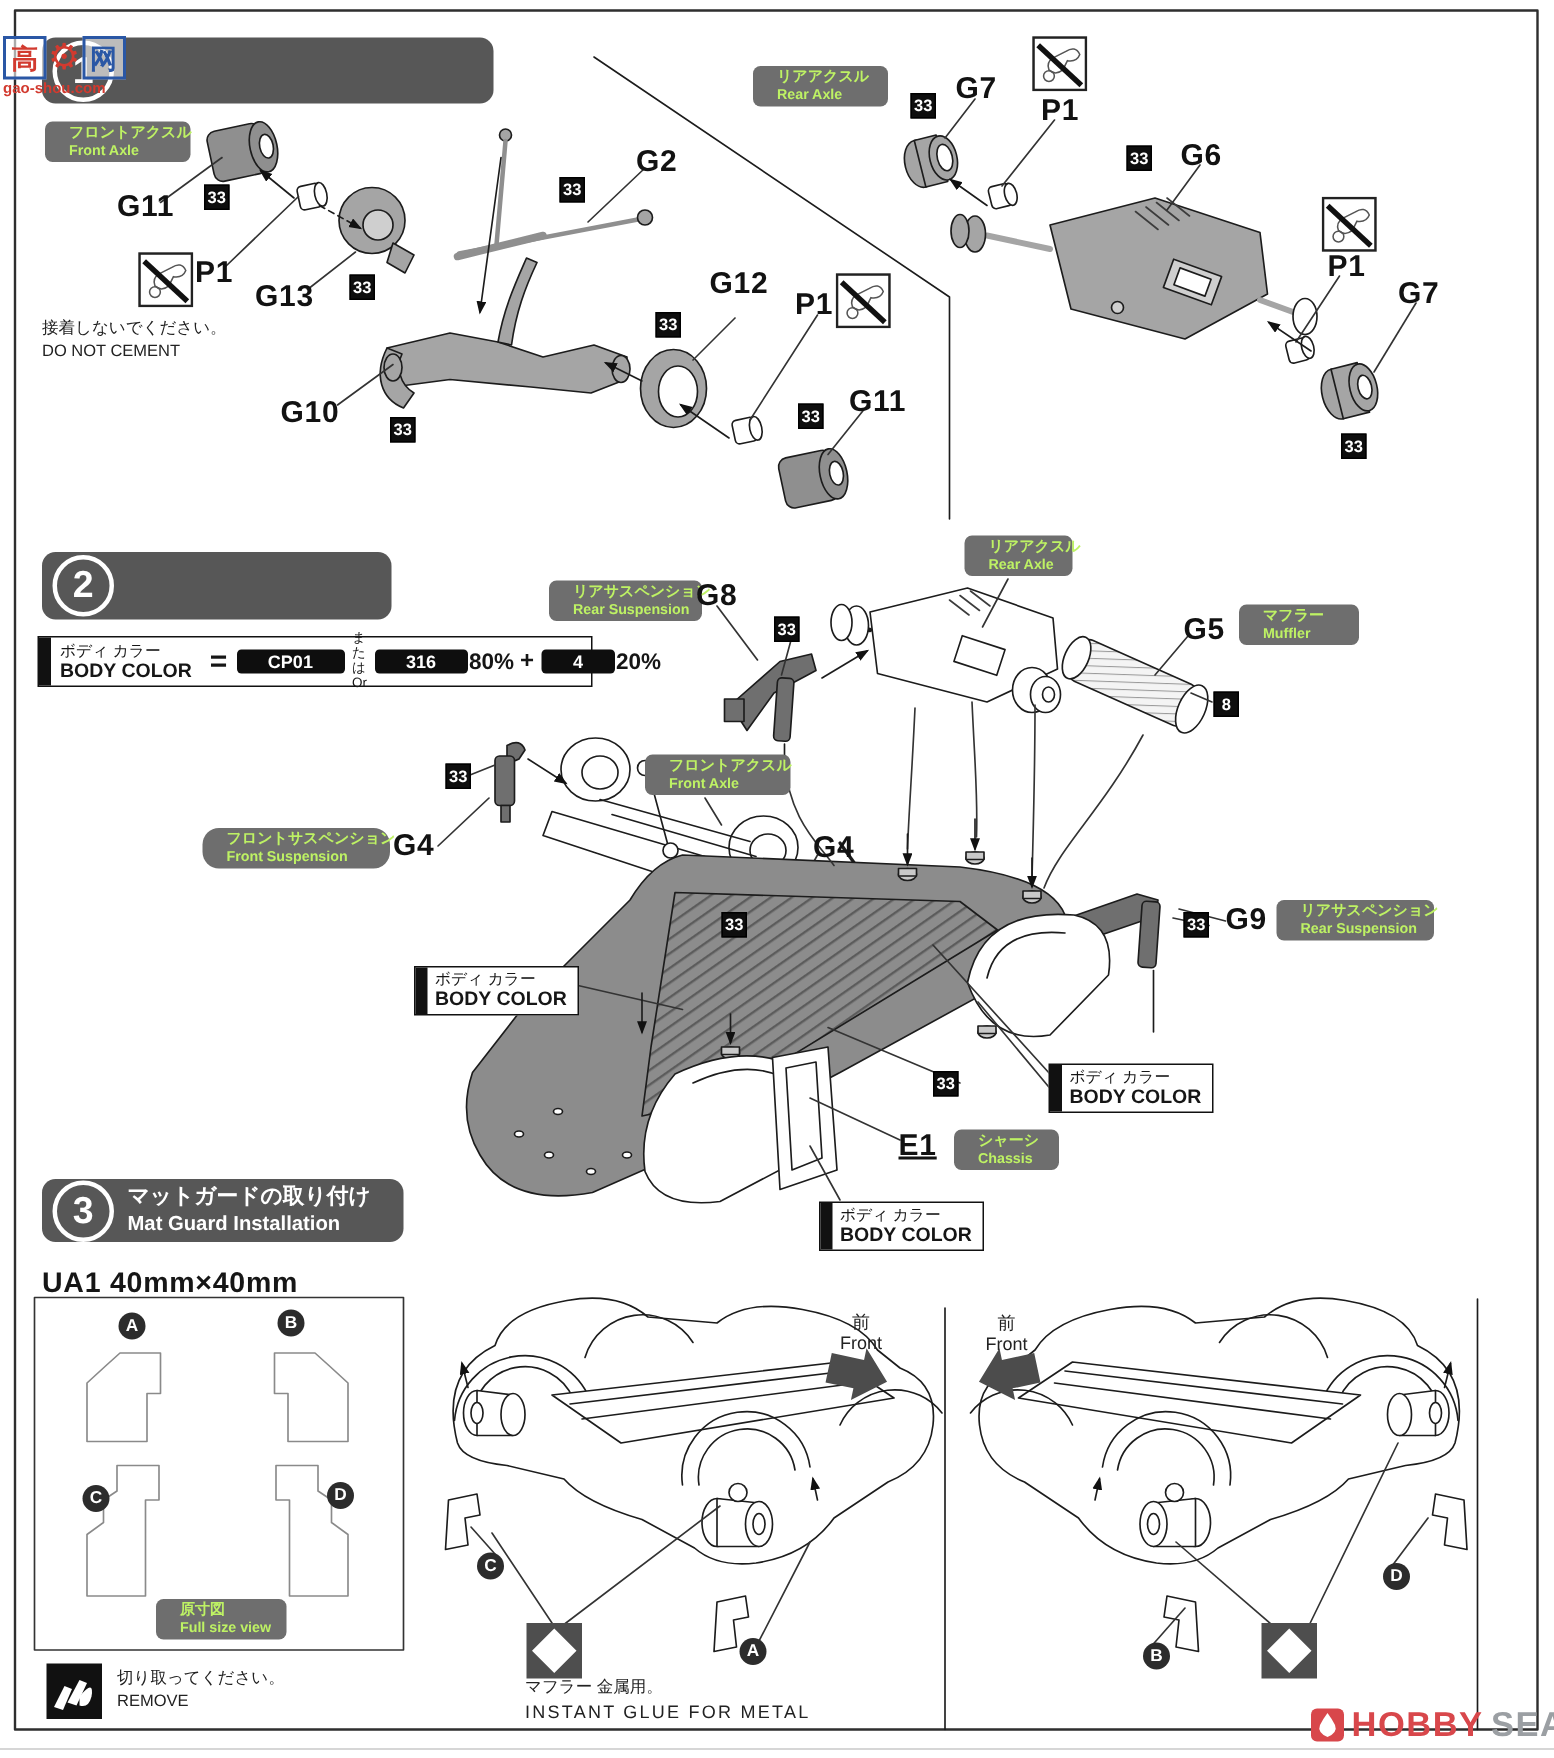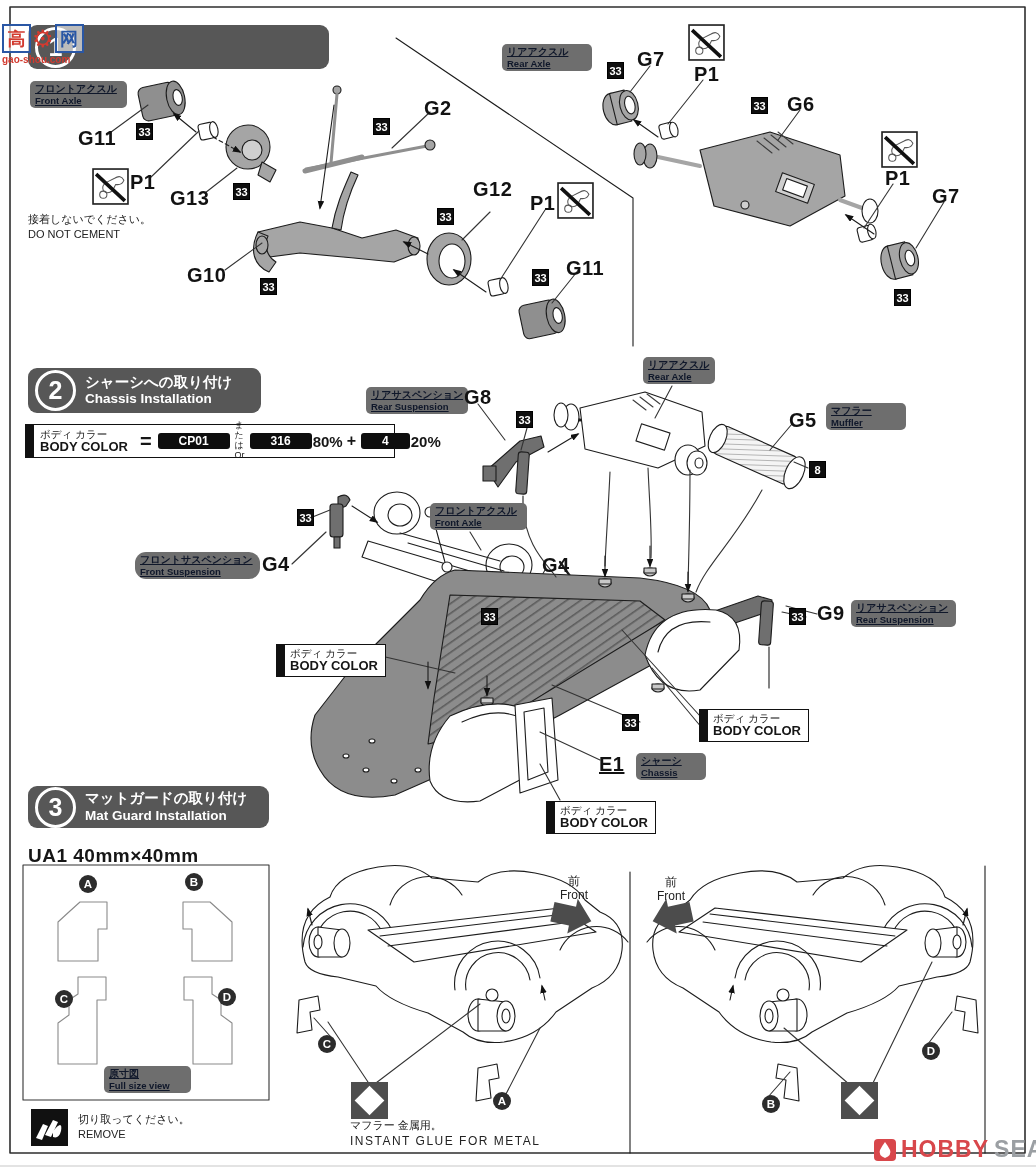--- a/index.html
+++ b/index.html
@@ -11,22 +11,22 @@
        align-items:center;gap:9px;padding:3px 10px 3px 7px;box-sizing:border-box;}
   .hdr .num{width:35px;height:35px;border:3px solid #fff;border-radius:50%;display:flex;
        align-items:center;justify-content:center;font-size:25px;font-weight:bold;flex:0 0 auto;}
   .hdr .tx{line-height:1.18;white-space:nowrap;}
   .hdr .jp{font-size:14.5px;font-weight:bold;}
   .hdr .en{font-size:13.5px;font-weight:bold;}
   .s1{left:28px;top:25px;width:301px;height:44px;}
   .s2{left:28px;top:368px;width:233px;height:45px;}
   .s3{left:28px;top:786px;width:241px;height:42px;}
 
-  .area-label{position:absolute;background:#6e6e6e;color:#0f172a;border-radius:5px;
-       padding:2px 5px;line-height:1.2;box-sizing:border-box;text-decoration:underline;}
+  .area-label{position:absolute;background:#6e6e6e;color:#bef264;border-radius:5px;
+       padding:2px 16px;line-height:1.2;box-sizing:border-box;}
   .al-jp{font-size:10px;font-weight:bold;white-space:nowrap;}
   .al-en{font-size:9.5px;font-weight:bold;white-space:nowrap;}
 
   .part-label{position:absolute;font-size:20px;font-weight:bold;letter-spacing:.5px;color:#121212;}
   .badge{position:absolute;width:17px;height:17px;background:#0e0e0e;color:#fff;font-size:11px;
        font-weight:bold;display:flex;align-items:center;justify-content:center;
        border:1px solid #000;box-sizing:border-box;}
   .cletter{position:absolute;width:18px;height:18px;border-radius:50%;background:#2c2c2c;color:#fff;
        font-size:11.5px;font-weight:bold;display:flex;align-items:center;justify-content:center;
        transform:translate(-50%,-50%);}
@@ -383,24 +383,20 @@
   <path fill="#4c4c4c" stroke="none" d="M552,906 L574,906 L574,898 L592,917 L571,934 L571,926 L552,926 Z" transform="rotate(12 572 916)"></path>
   <path fill="#4c4c4c" stroke="none" d="M692,906 L670,906 L670,898 L652,917 L673,934 L673,926 L692,926 Z" transform="rotate(-12 672 916)"></path>
 </g>
 </svg>
 
 <div class="hdr s1">
   <div class="num">1</div>
 </div>
 <div class="hdr s2">
   <div class="num">2</div>
-  <div class="tx">
-    <div class="jp">シャーシへの取り付け</div>
-    <div class="en">Chassis Installation</div>
-  </div>
 </div>
 <div class="hdr s3">
   <div class="num">3</div>
   <div class="tx">
     <div class="jp">マットガードの取り付け</div>
     <div class="en">Mat Guard Installation</div>
   </div>
 </div>
 
 <div class="legend">

